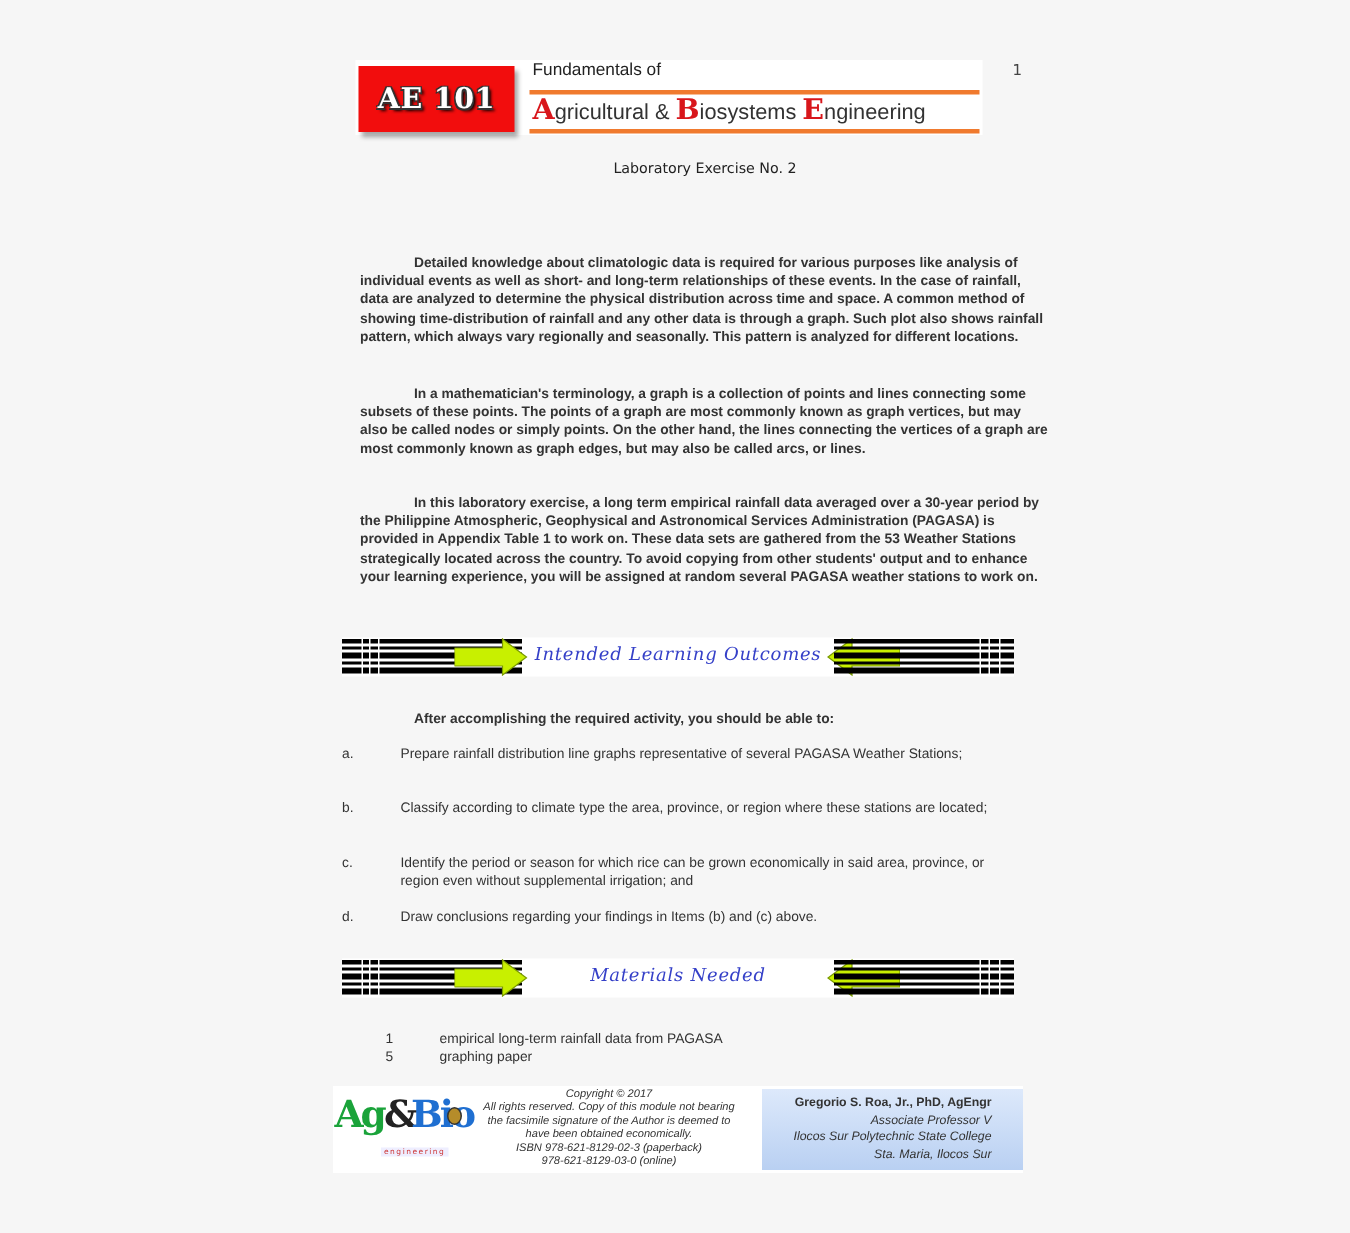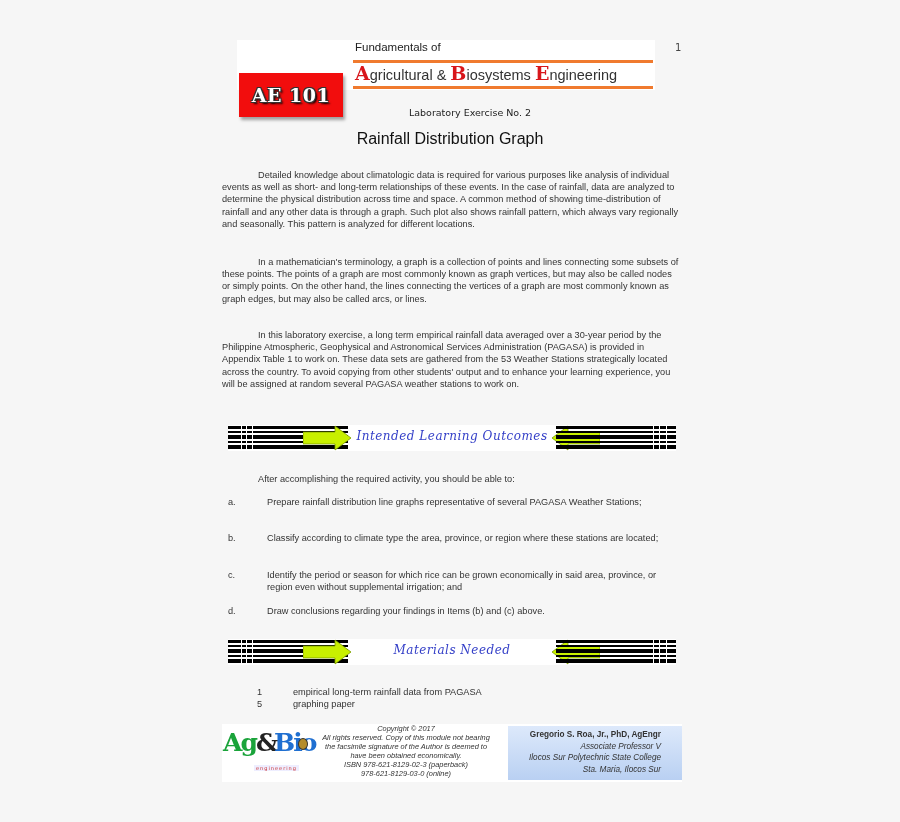--- a/index.html
+++ b/index.html
@@ -4,36 +4,36 @@
 <style>
   * { box-sizing: border-box; margin: 0; padding: 0; }
   html, body { width: 900px; height: 822px; background: #f6f6f6; overflow: hidden; }
   body { position: relative; font-family: "DejaVu Sans", sans-serif; color: #222; }
 
   .page { position: absolute; left: 0; top: 0; width: 900px; height: 822px; }
 
   
   .header { position: absolute; left: 237px; top: 40px; width: 418px; height: 50px; background: #fff; }
   .ae-box { position: absolute; left: 2px; top: 4px; width: 104px; height: 44px; background: #f20d0d;
-            box-shadow: 2px 3px 3px rgba(0,0,0,0.35); display: flex; align-items: center; justify-content: center; margin-top: 29px; }
+            box-shadow: 2px 3px 3px rgba(0,0,0,0.35); display: flex; align-items: center; justify-content: center; }
   .ae-box span { font-family: "DejaVu Serif", serif; font-weight: bold; font-size: 19px; color: #fff;
                  text-shadow: -1px -1px 0 #333, 1px -1px 0 #333, -1px 1px 0 #333, 1px 1px 0 #333, 2px 2px 2px #000; letter-spacing: 0.5px; }
   .hdr-small { position: absolute; left: 118px; top: 1px; font-size: 11.5px; color: #222; font-family: "Liberation Sans", sans-serif; }
   .hdr-line1 { position: absolute; left: 116px; top: 20px; width: 300px; height: 3px; background: #f07a2e; }
   .hdr-line2 { position: absolute; left: 116px; top: 46px; width: 300px; height: 3px; background: #f07a2e; }
   .hdr-big { position: absolute; left: 118px; top: 22px; font-size: 14.5px; color: #333; font-family: "Liberation Sans", sans-serif; white-space: nowrap; }
   .hdr-big .cap { font-family: "DejaVu Serif", serif; font-weight: bold; color: #d8161b; font-size: 19px; }
 
   .page-num { position: absolute; left: 675px; top: 42px; font-size: 10px; color: #444; }
 
   .lab-no { position: absolute; left: 0; width: 900px; top: 107px; text-align: center; font-size: 9.5px; color: #222; font-weight: 500; padding-left: 40px; }
   .title { position: absolute; left: 0; width: 900px; top: 130px; text-align: center; font-size: 16px; color: #111; font-family: "Liberation Sans", sans-serif; }
 
-  .para { position: absolute; left: 222px; width: 460px; font-size: 9.2px; line-height: 12.2px; color: #333;
-          font-family: "Liberation Sans", sans-serif; text-align: left; }
+  .para { position: absolute; left: 240px; width: 460px; font-size: 9.2px; line-height: 12.2px; color: #333;
+          font-family: "Liberation Sans", sans-serif; text-align: left; font-weight: bold; }
   .para .indent { display: inline-block; width: 36px; }
 
   
   .banner { position: absolute; left: 228px; width: 448px; height: 26px; background: #fff; }
   .bars { position: absolute; top: 1px; width: 120px; height: 24px; }
   .bars.left { left: 0; }
   .bars.right { right: 0; }
   .bars .ln { position: absolute; left: 0; width: 100%; background: #000; }
   .bars .v { position: absolute; top: 0; width: 1px; height: 24px; background: #fff; }
   .arrow { position: absolute; top: 0; }
@@ -72,21 +72,20 @@
     <div class="hdr-small">Fundamentals of</div>
     <div class="hdr-line1"></div>
     <div class="hdr-big">
       <span class="cap">A</span><span>gricultural &amp; </span><span class="cap">B</span><span>iosystems </span><span class="cap">E</span><span>ngineering</span>
     </div>
     <div class="hdr-line2"></div>
   </div>
   <div class="page-num">1</div>
 
   <div class="lab-no">Laboratory Exercise No. 2</div>
-  <div class="title">Rainfall Distribution Graph</div>
 
   <div class="para" style="top:169px;"><span class="indent"></span><span>Detailed knowledge about climatologic data is required for various purposes like analysis of individual events as well as short- and long-term relationships of these events. In the case of rainfall, data are analyzed to determine the physical distribution across time and space. A common method of showing time-distribution of rainfall and any other data is through a graph. Such plot also shows rainfall pattern, which always vary regionally and seasonally. This pattern is analyzed for different locations.</span></div>
   <div class="para" style="top:256px;"><span class="indent"></span><span>In a mathematician's terminology, a graph is a collection of points and lines connecting some subsets of these points. The points of a graph are most commonly known as graph vertices, but may also be called nodes or simply points. On the other hand, the lines connecting the vertices of a graph are most commonly known as graph edges, but may also be called arcs, or lines.</span></div>
   <div class="para" style="top:329px;"><span class="indent"></span><span>In this laboratory exercise, a long term empirical rainfall data averaged over a 30-year period by the Philippine Atmospheric, Geophysical and Astronomical Services Administration (PAGASA) is provided in Appendix Table 1 to work on. These data sets are gathered from the 53 Weather Stations strategically located across the country. To avoid copying from other students' output and to enhance your learning experience, you will be assigned at random several PAGASA weather stations to work on.</span></div>
 
   <div class="banner" style="top:425px;">
     <div class="bars left">
       <div class="ln" style="top:0;height:3px;"></div>
       <div class="ln" style="top:5px;height:2px;"></div>
       <div class="ln" style="top:9px;height:4px;"></div>

